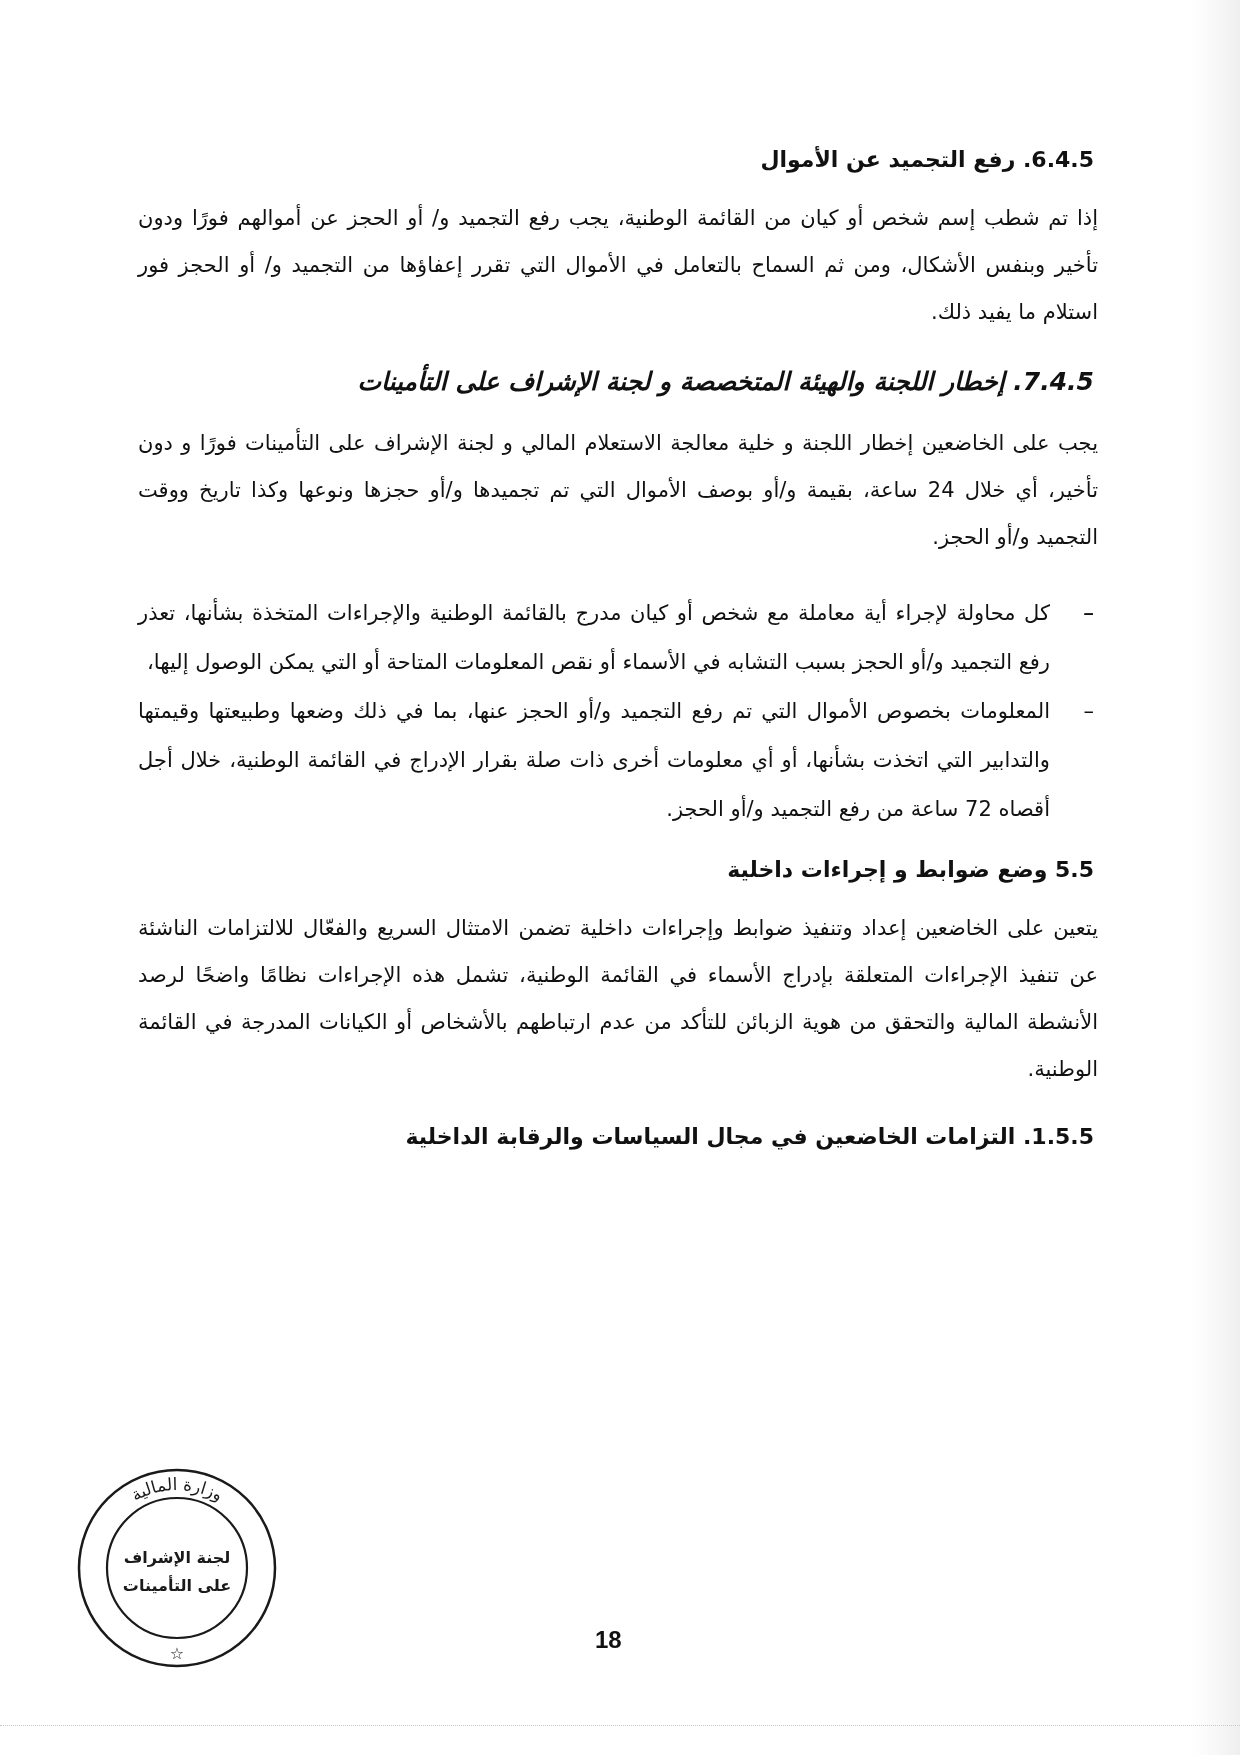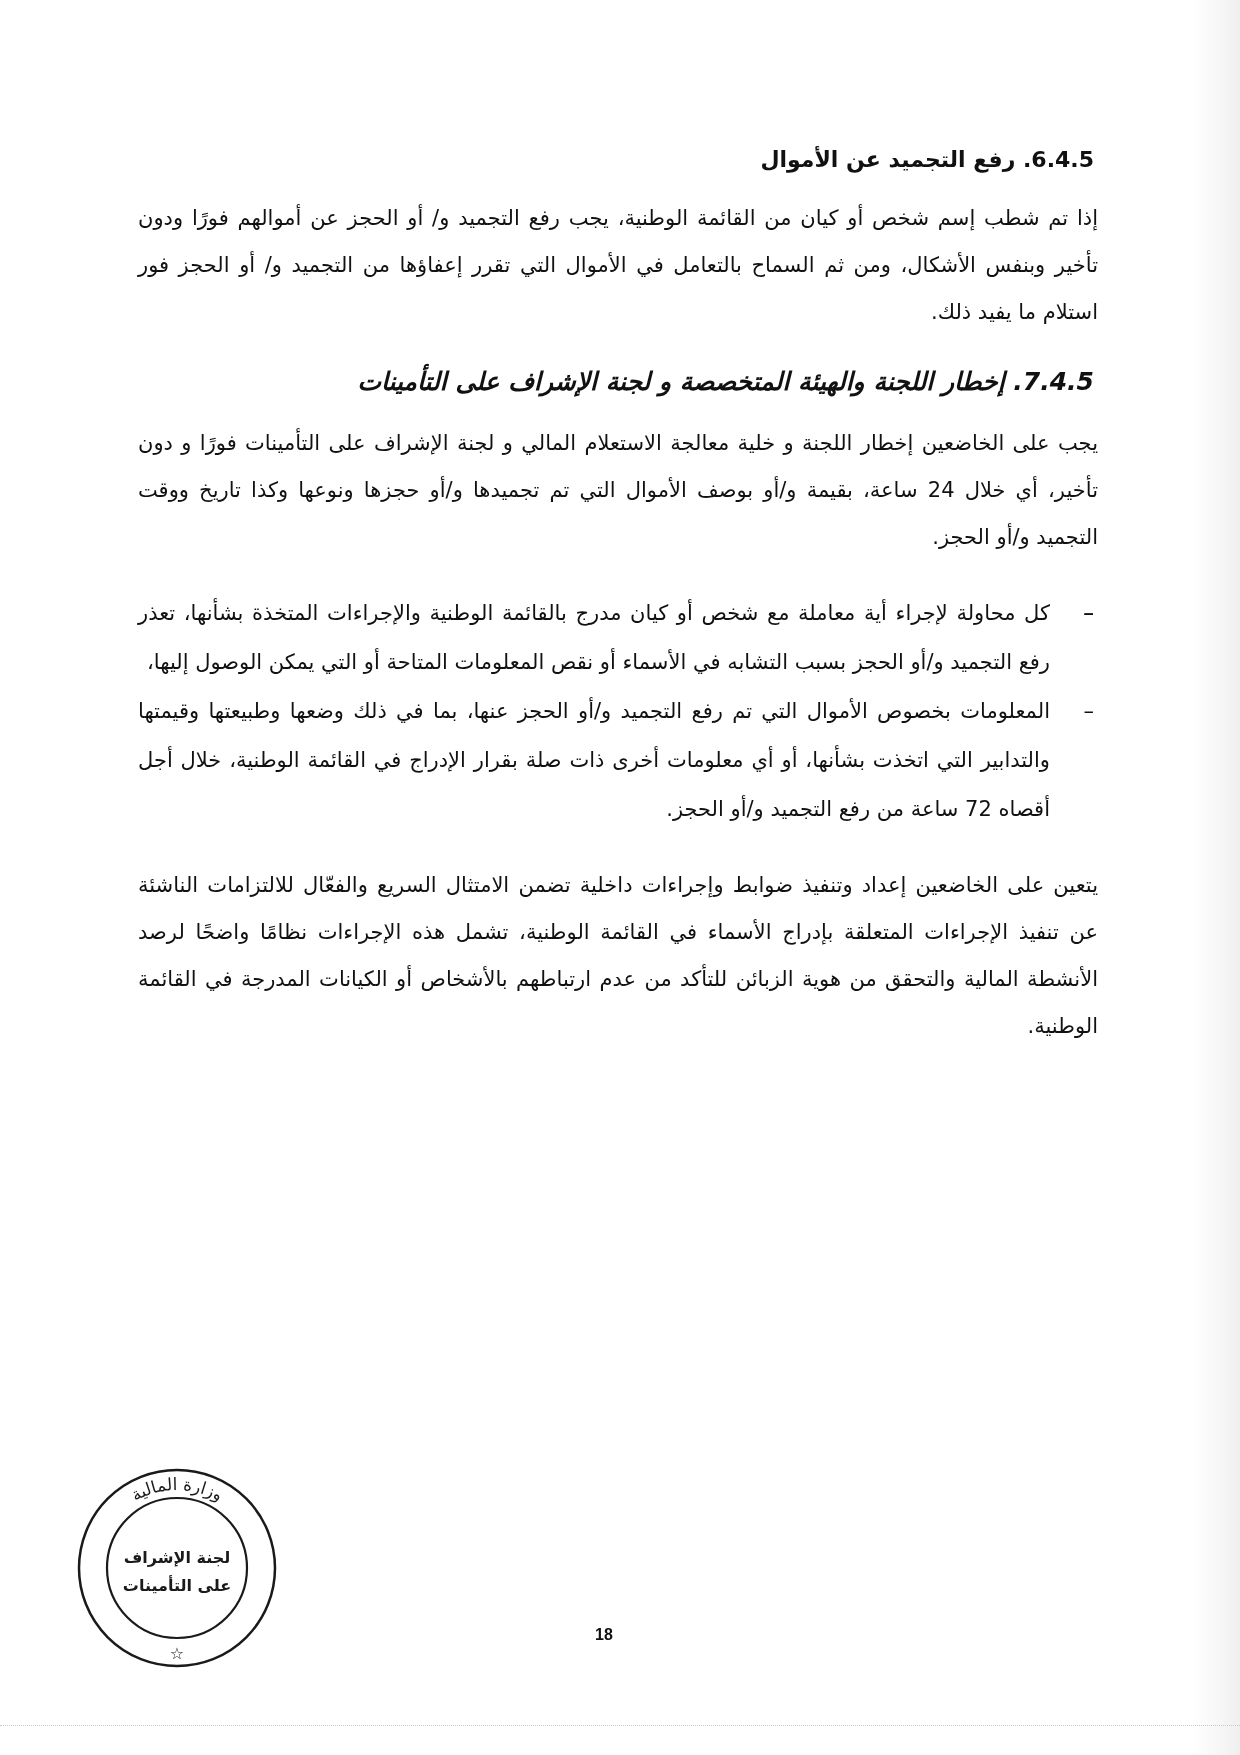--- a/index.html
+++ b/index.html
@@ -73,21 +73,21 @@
       position: absolute;
       right: 4px;
       top: 0;
     }
     .page-number {
       position: absolute;
       left: 595px;
       top: 1626px;
       font-family: "Liberation Sans", sans-serif;
       font-weight: bold;
-      font-size: 16px;
+      font-size: 24px;
       color: #111;
     }
     .stamp {
       position: absolute;
       left: 72px;
       top: 1463px;
       width: 210px;
       height: 210px;
     }
     .stamp svg { width: 210px; height: 210px; }
@@ -128,27 +128,29 @@
       <li class="list-item">
         <span class="dash">–</span>
         <span>المعلومات بخصوص الأموال التي تم رفع التجميد و/أو الحجز عنها، بما في ذلك وضعها وطبيعتها وقيمتها والتدابير التي اتخذت بشأنها، أو أي معلومات أخرى ذات صلة بقرار الإدراج في القائمة الوطنية، خلال أجل أقصاه 72 ساعة من رفع التجميد و/أو الحجز.</span>
       </li>
     </ul>
   </section>
 
   <div class="gap-s"></div>
 
   <section>
+    <h2 class="heading">5.5 وضع ضوابط و إجراءات داخلية</h2>
     <div class="gap-s"></div>
     <p class="para">يتعين على الخاضعين إعداد وتنفيذ ضوابط وإجراءات داخلية تضمن الامتثال السريع والفعّال للالتزامات الناشئة عن تنفيذ الإجراءات المتعلقة بإدراج الأسماء في القائمة الوطنية، تشمل هذه الإجراءات نظامًا واضحًا لرصد الأنشطة المالية والتحقق من هوية الزبائن للتأكد من عدم ارتباطهم بالأشخاص أو الكيانات المدرجة في القائمة الوطنية.</p>
   </section>
 
   <div class="gap-m"></div>
 
   <section>
+    <h2 class="heading">1.5.5. التزامات الخاضعين في مجال السياسات والرقابة الداخلية</h2>
     <div class="gap-s"></div>
   </section>
 </div>
 
 <div class="stamp">
   <svg viewBox="0 0 210 210">
     <circle cx="105" cy="105" r="98" fill="none" stroke="#1a1a1a" stroke-width="2.5"></circle>
     <circle cx="105" cy="105" r="70" fill="none" stroke="#1a1a1a" stroke-width="2.2"></circle>
     <defs>
       <path id="stampArc" d="M 22 110 A 83 83 0 0 1 188 110"></path>

